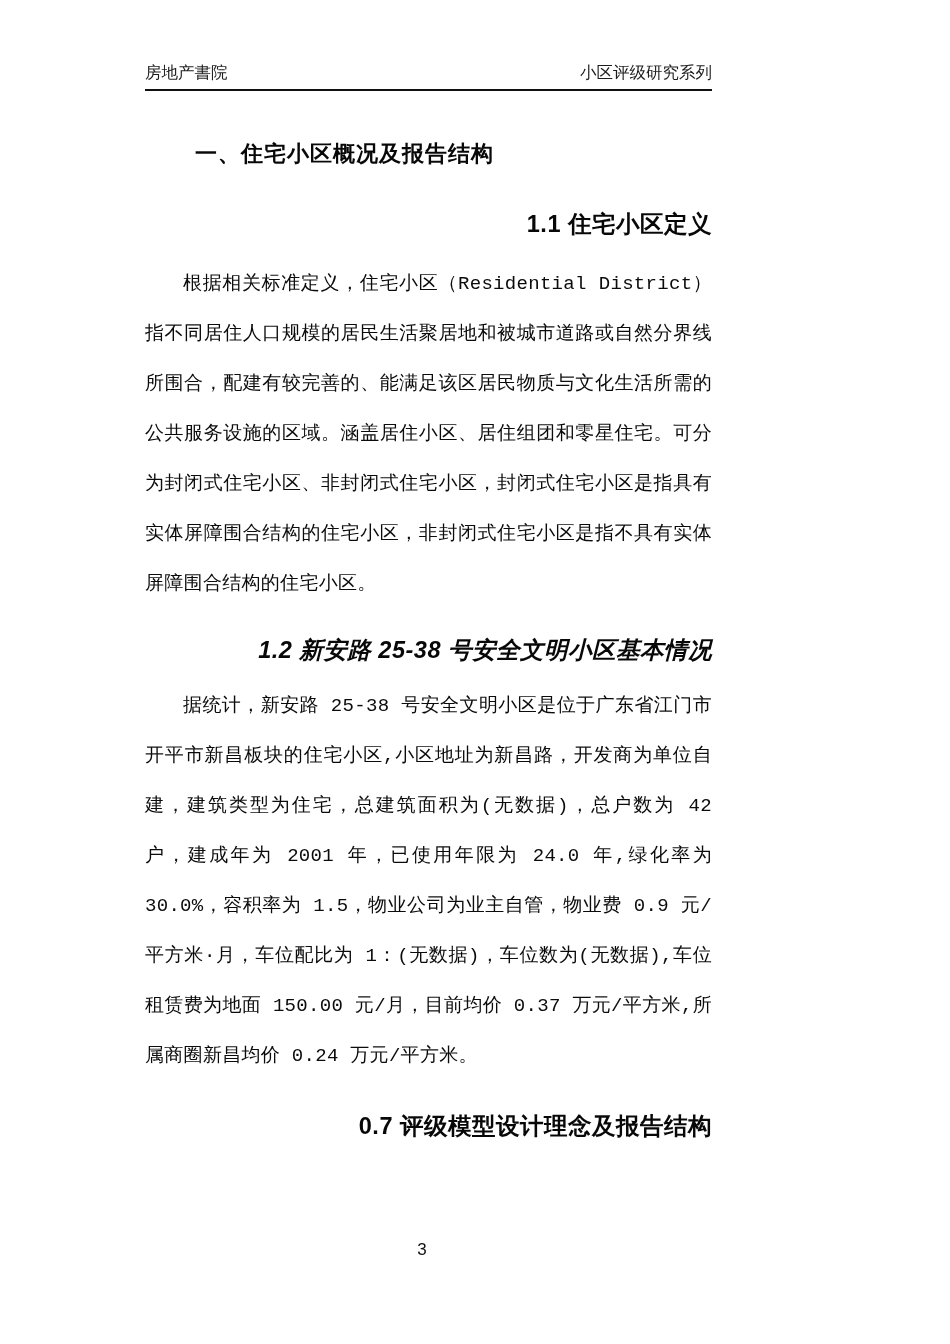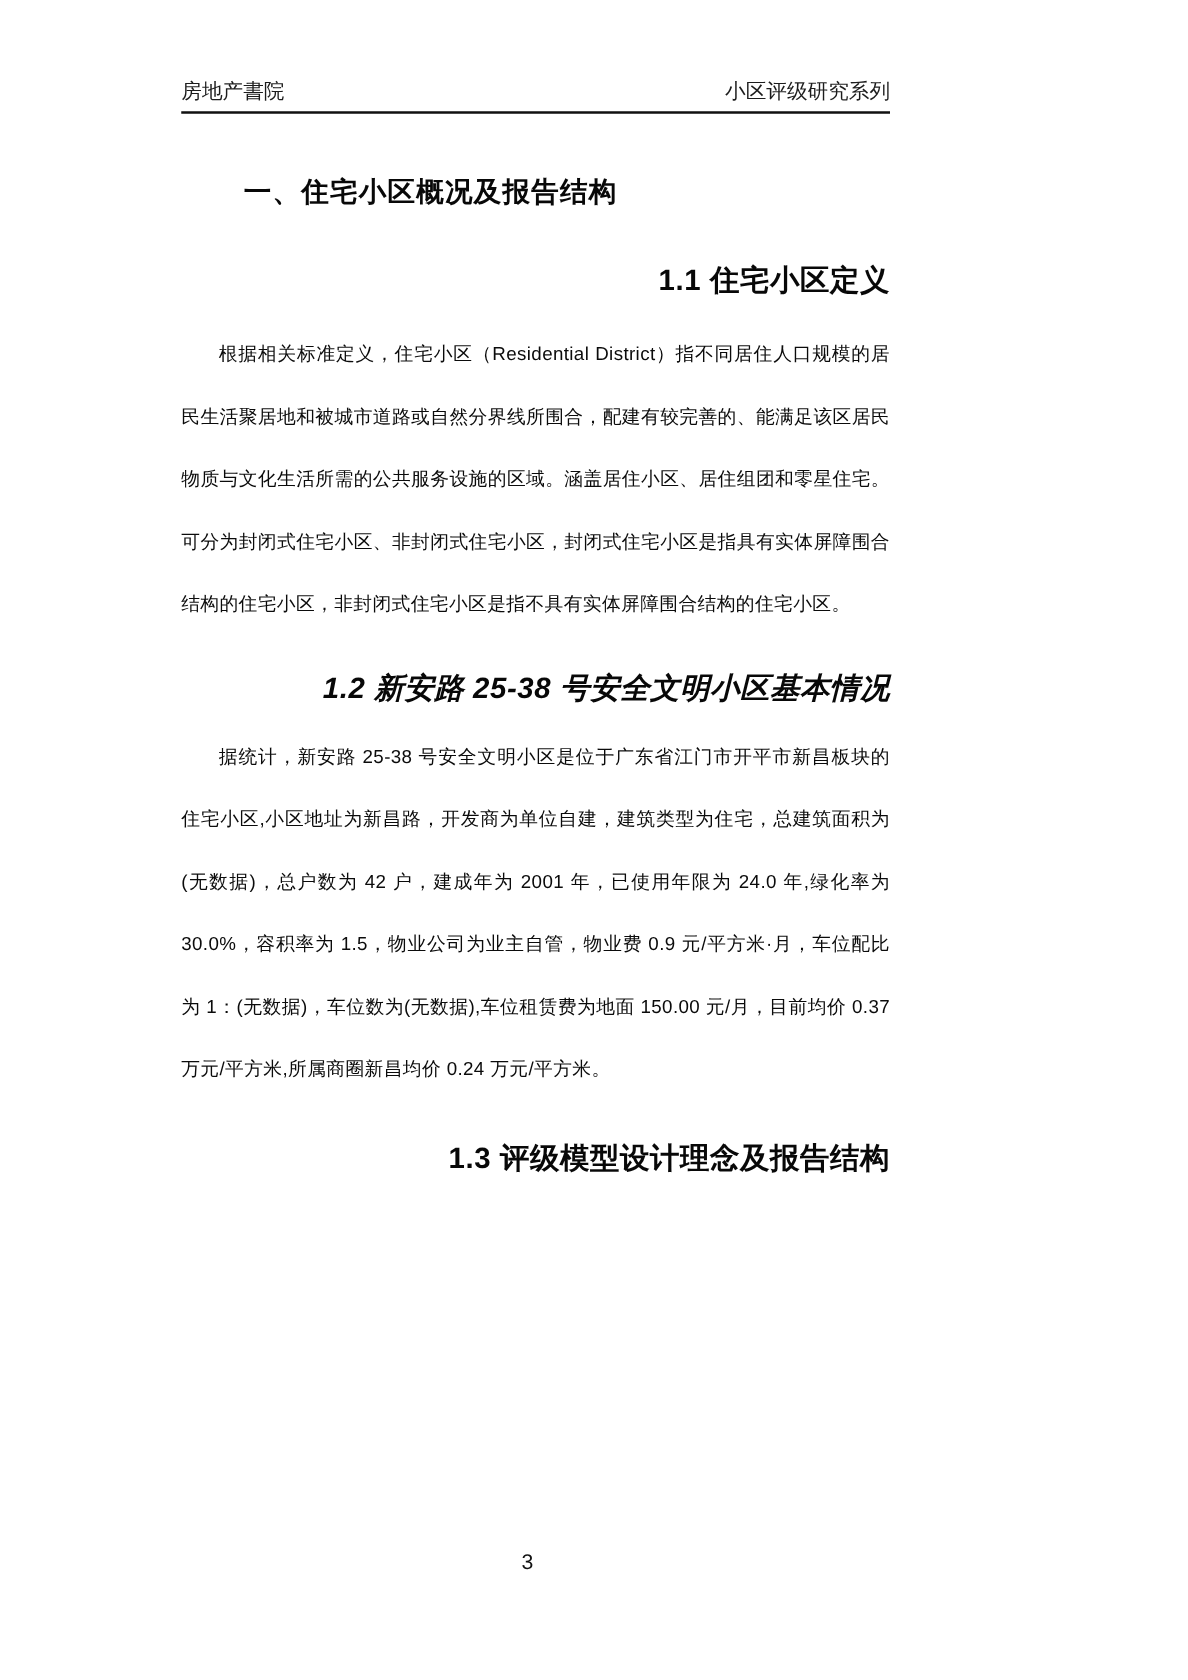--- a/index.html
+++ b/index.html
@@ -51,22 +51,22 @@
     line-height: 30px;
     letter-spacing: 0.5px;
     color: #080808;
     margin: 0 0 0 48px;
     text-align: right;
   }
   .heading-1-1 { margin-top: 38px; }
   .heading-1-2 { margin-top: 26px; font-style: italic; }
   .heading-1-3 { margin-top: 30px; }
   .body-paragraph {
-    font-family: Liberation Sans, sans-serif;
-    font-size: 15px;
+    font-family: Liberation Mono, monospace;
+    font-size: 19px;
     line-height: 50px;
     text-align: justify;
     text-indent: 2em;
     letter-spacing: 0.3px;
     color: #0b0b0b;
     margin: 0;
   }
   .para-1 { margin-top: 20px; }
   .para-2 { margin-top: 16px; }
   .para-3 { margin-top: 16px; }
@@ -100,21 +100,21 @@
       <h2 class="section-heading heading-1-1">1.1 住宅小区定义</h2>
       <p class="body-paragraph para-1">根据相关标准定义，住宅小区（Residential District）指不同居住人口规模的居民生活聚居地和被城市道路或自然分界线所围合，配建有较完善的、能满足该区居民物质与文化生活所需的公共服务设施的区域。涵盖居住小区、居住组团和零星住宅。可分为封闭式住宅小区、非封闭式住宅小区，封闭式住宅小区是指具有实体屏障围合结构的住宅小区，非封闭式住宅小区是指不具有实体屏障围合结构的住宅小区。</p>
     </section>
 
     <section>
       <h2 class="section-heading heading-1-2">1.2 新安路 25-38 号安全文明小区基本情况</h2>
       <p class="body-paragraph para-2">据统计，新安路 25-38 号安全文明小区是位于广东省江门市开平市新昌板块的住宅小区,小区地址为新昌路，开发商为单位自建，建筑类型为住宅，总建筑面积为(无数据)，总户数为 42 户，建成年为 2001 年，已使用年限为 24.0 年,绿化率为 30.0%，容积率为 1.5，物业公司为业主自管，物业费 0.9 元/平方米·月，车位配比为 1：(无数据)，车位数为(无数据),车位租赁费为地面 150.00 元/月，目前均价 0.37 万元/平方米,所属商圈新昌均价 0.24 万元/平方米。</p>
     </section>
 
     <section>
-      <h2 class="section-heading heading-1-3">1.3 评级模型设计理念及报告结构</h2>
+      <h2 class="section-heading heading-1-3">0.7 评级模型设计理念及报告结构</h2>
     </section>
 
   </main>
 
   <footer class="footer">
     <span>3</span>
   </footer>
 
 </div>
 

